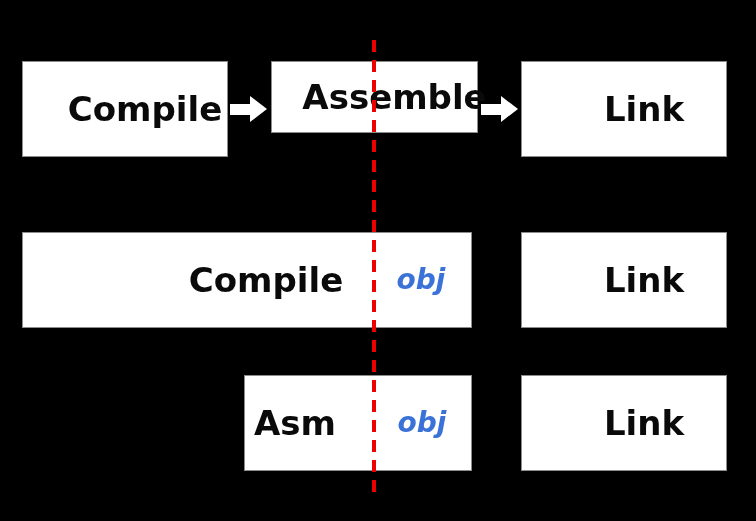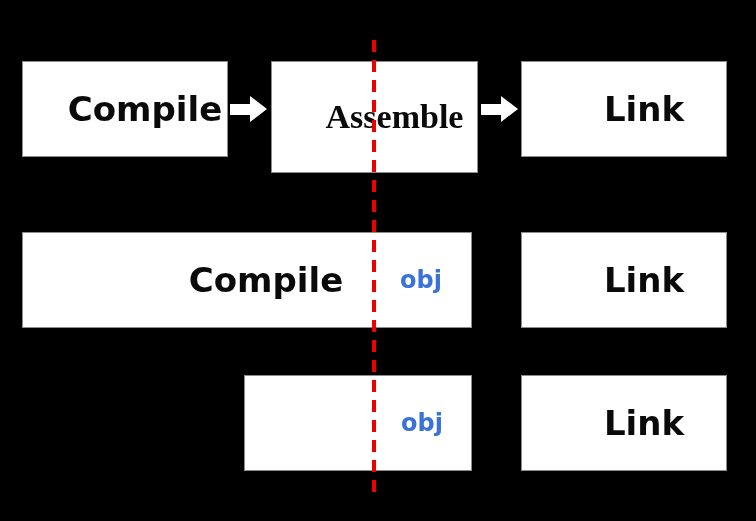--- a/index.html
+++ b/index.html
@@ -36,21 +36,22 @@
   .pos-label {
     position: absolute;
     top: 50%;
     transform: translate(-50%, -50%);
   }
   .obj-label {
     position: absolute;
     top: 50%;
     transform: translate(-50%, -50%);
     font-weight: bold;
-    font-size: 24px;
+    font-style: italic;
+    font-size: 28px;
     line-height: 1;
     color: var(--obj_text, #3b72d8);
     white-space: nowrap;
   }
   .arrow {
     position: absolute;
     width: 37px;
     height: 26px;
     display: flex;
     align-items: center;
@@ -87,21 +88,21 @@
 
   <div class="box" style="left:22px; top:61px; width:206px; height:96px;">
     <span class="label">Compile</span>
   </div>
 
   <div class="arrow" style="left:230px; top:96px;">
     <span class="arrow-shaft"></span>
     <span class="arrow-head"></span>
   </div>
 
-  <div class="box" style="left:271px; top:61px; width:207px; height:112px;font-family:Liberation Serif, serif;">
+  <div class="box" style="left:271px; top:61px; width:207px; height:72px;">
     <span class="label">Assemble</span>
   </div>
 
   <div class="arrow" style="left:481px; top:96px;">
     <span class="arrow-shaft"></span>
     <span class="arrow-head"></span>
   </div>
 
   <div class="box" style="left:521px; top:61px; width:206px; height:96px;">
     <span class="label">Link</span>
@@ -110,20 +111,21 @@
   <div class="box" style="left:22px; top:232px; width:450px; height:96px;">
     <span class="label pos-label" style="left:243px;">Compile</span>
     <span class="obj-label" style="left:398px;">obj</span>
   </div>
 
   <div class="box" style="left:521px; top:232px; width:206px; height:96px;">
     <span class="label">Link</span>
   </div>
 
   <div class="box" style="left:244px; top:375px; width:228px; height:96px;">
+    <span class="label pos-label" style="left:50px;">Asm</span>
     <span class="obj-label" style="left:177px;">obj</span>
   </div>
 
   <div class="box" style="left:521px; top:375px; width:206px; height:96px;">
     <span class="label">Link</span>
   </div>
 
   <svg class="divider" width="756" height="521" viewBox="0 0 756 521" aria-hidden="true">
     <line class="divider-line" x1="374" y1="40" x2="374" y2="497" stroke-width="4" stroke-dasharray="12 8"></line>
   </svg>

